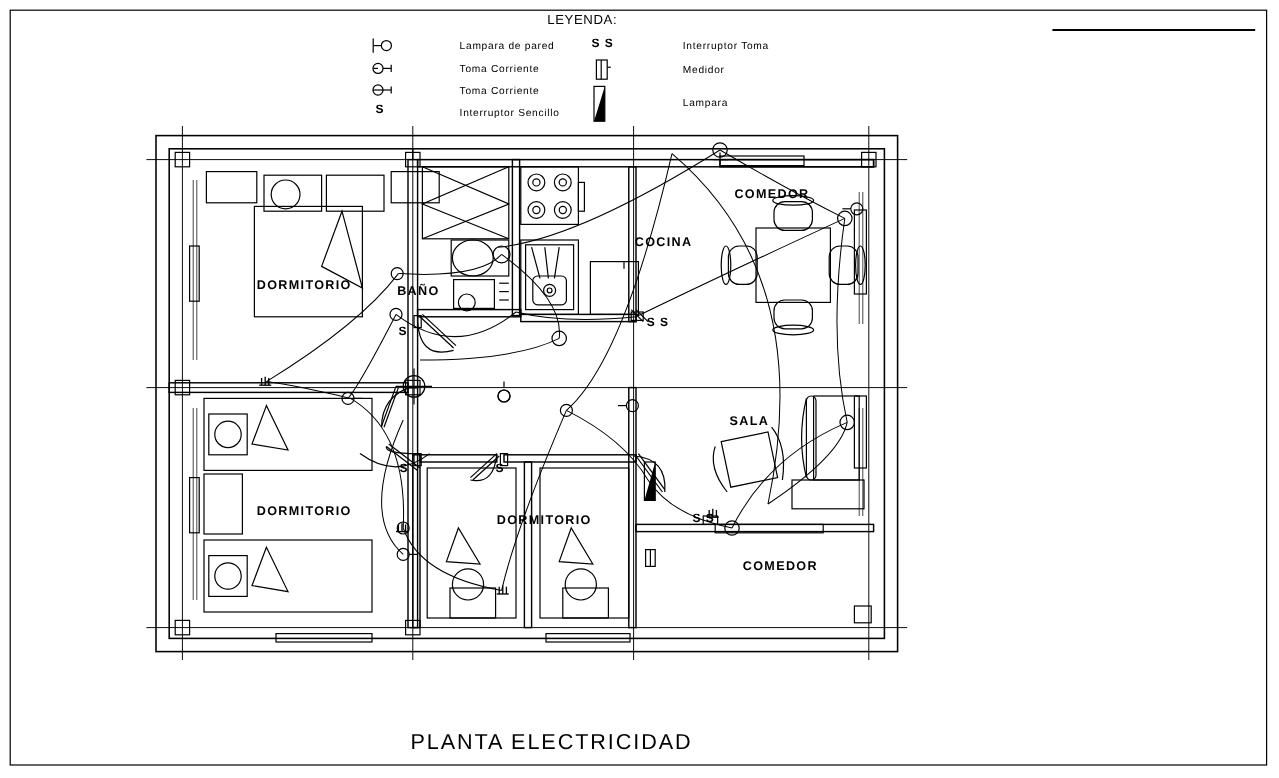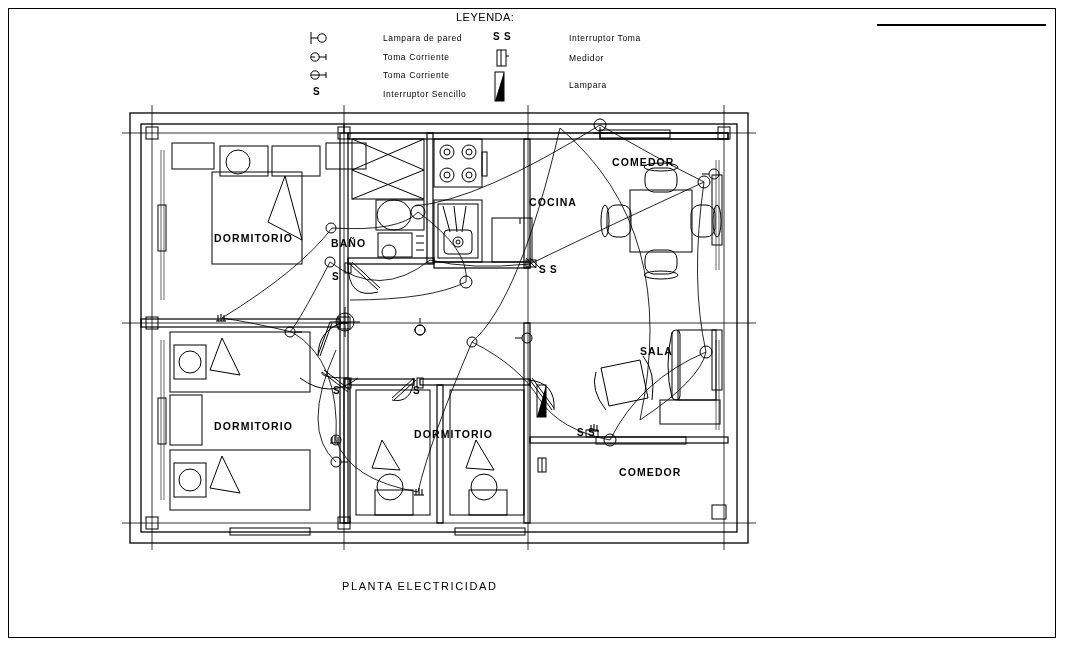--- a/index.html
+++ b/index.html
@@ -13,21 +13,21 @@
   #frame{
     position:absolute;left:8px;top:8px;width:1048px;height:630px;
     border:1.6px solid #000;box-sizing:border-box;
   }
   svg.draw{position:absolute;left:0;top:0;width:1066px;height:648px;overflow:visible;}
   .lbl{position:absolute;white-space:nowrap;font-family:"Liberation Sans",sans-serif;}
   .legend-title{font-size:11px;letter-spacing:.5px;}
   .legend-text{font-size:8.5px;letter-spacing:.6px;margin-left:44px;}
   .room{font-size:10.5px;letter-spacing:1.1px;font-weight:bold;}
   .sw{font-size:10px;letter-spacing:.8px;font-weight:bold;}
-  .title-main{font-size:11px;letter-spacing:1.6px;}
+  .title-main{font-size:18px;letter-spacing:1.6px;margin-top:28px;}
 </style>
 </head>
 <body>
 
 <div id="sheet">
 
   <div id="frame"></div>
 
   <svg class="draw" viewBox="0 0 1066 648">
     <g fill="none" stroke="#000" stroke-width="1" shape-rendering="geometricPrecision">
@@ -383,21 +383,21 @@
 
   <div class="lbl legend-text" style="left:525px;top:33px;">Interruptor  Toma</div>
   <div class="lbl sw" style="left:493px;top:31px;">S S</div>
   <div class="lbl legend-text" style="left:525px;top:53px;">Medidor</div>
   <div class="lbl legend-text" style="left:525px;top:80px;">Lampara</div>
 
   <div class="lbl room" id="room-0" style="left: 214px; top: 232px;">DORMITORIO</div>
   <div class="lbl room" id="room-1" style="left: 331px; top: 237px;">BAÑO</div>
   <div class="lbl room" id="room-2" style="left: 487px; top: 196px; margin-left: 42px;">COCINA</div>
   <div class="lbl room" id="room-3" style="left: 612px; top: 156px;">COMEDOR</div>
-  <div class="lbl room" id="room-4" style="left: 640px; top: 345px;">SALA</div>
+  <div class="lbl room" id="room-4" style="left: 608px; top: 345px;">SALA</div>
   <div class="lbl room" id="room-5" style="left: 214px; top: 420px;">DORMITORIO</div>
   <div class="lbl room" id="room-6" style="left: 414px; top: 428px;">DORMITORIO</div>
   <div class="lbl room" id="room-7" style="left: 619px; top: 466px;">COMEDOR</div>
 
   <div class="lbl sw" id="swm-0" style="left: 332px; top: 271px;">S</div>
   <div class="lbl sw" id="swm-1" style="left: 539px; top: 264px;">S S</div>
   <div class="lbl sw" id="swm-2" style="left: 333px; top: 385px;">S</div>
   <div class="lbl sw" id="swm-3" style="left: 413px; top: 385px;">S</div>
   <div class="lbl sw" id="swm-4" style="left: 577px; top: 427px;">S S</div>
 

